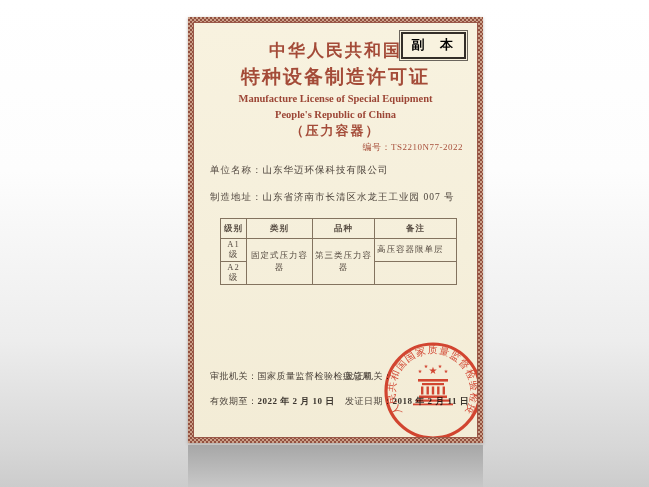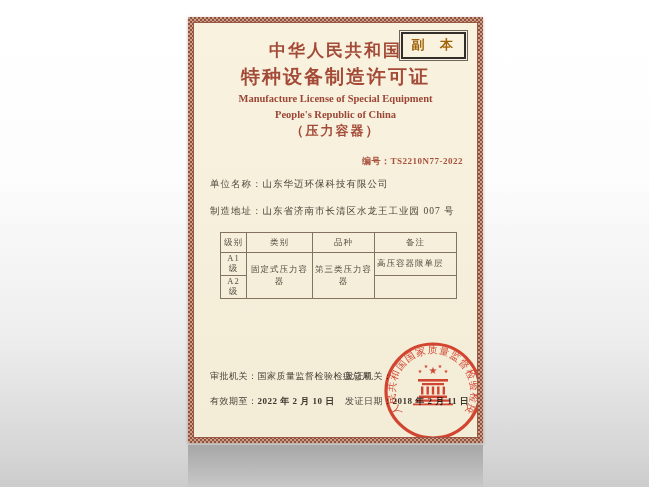--- a/index.html
+++ b/index.html
@@ -38,21 +38,21 @@
   .copy-box {
     position: absolute;
     top: 9px; right: 11px;
     border: 2px solid #332e29;
     outline: 1px solid #6b655d;
     outline-offset: 1px;
     padding: 2px 5px 3px 5px;
     font-family: "Liberation Sans", sans-serif;
     font-weight: bold;
     font-size: 13px;
-    color: #a16207;
+    color: #000000;
     letter-spacing: 6px;
     text-indent: 3px;
     background: #f8f2df;
   }
   .title-cn1 {
     margin-top: 16px;
     text-align: center;
     font-family: "Liberation Sans", "DejaVu Sans", sans-serif;
     font-weight: bold;
     font-size: 17px;
@@ -80,27 +80,26 @@
   .subtitle {
     margin-top: 0;
     text-align: center;
     font-family: "Liberation Sans", "DejaVu Sans", sans-serif;
     font-weight: bold;
     font-size: 13px;
     letter-spacing: 2px;
     color: #a44b38;
   }
   .serial-line {
-    margin-top: 15px;
+    margin-top: 1px;
     text-align: right;
     padding-right: 14px;
     font-size: 9px;
     color: #a8503c;
     letter-spacing: .5px;
-    font-weight: bold;
   }
   
   .fields { margin-top: 10px; margin-left: 16px; }
   .field-row {
     font-size: 9.5px;
     color: #544a42;
     letter-spacing: 1px;
     margin-bottom: 14px;
     font-family: Liberation Serif, serif;
   }
@@ -120,21 +119,21 @@
     table-layout: fixed;
     font-size: 8.5px;
     color: #574c42;
   }
   .license-table th, .license-table td {
     border: 1px solid #83735f;
     text-align: center;
     letter-spacing: 1px;
     padding: 0 2px;
   }
-  .license-table th { height: 20px; font-weight: normal; }
+  .license-table th { height: 20px; font-weight: bold; }
   .license-table td { height: 19px; }
   .license-table td.remark { text-align: left; }
   
   .footer-row {
     position: absolute;
     left: 0; width: 100%;
     font-size: 9px;
     color: #4c443c;
     letter-spacing: .5px;
   }

